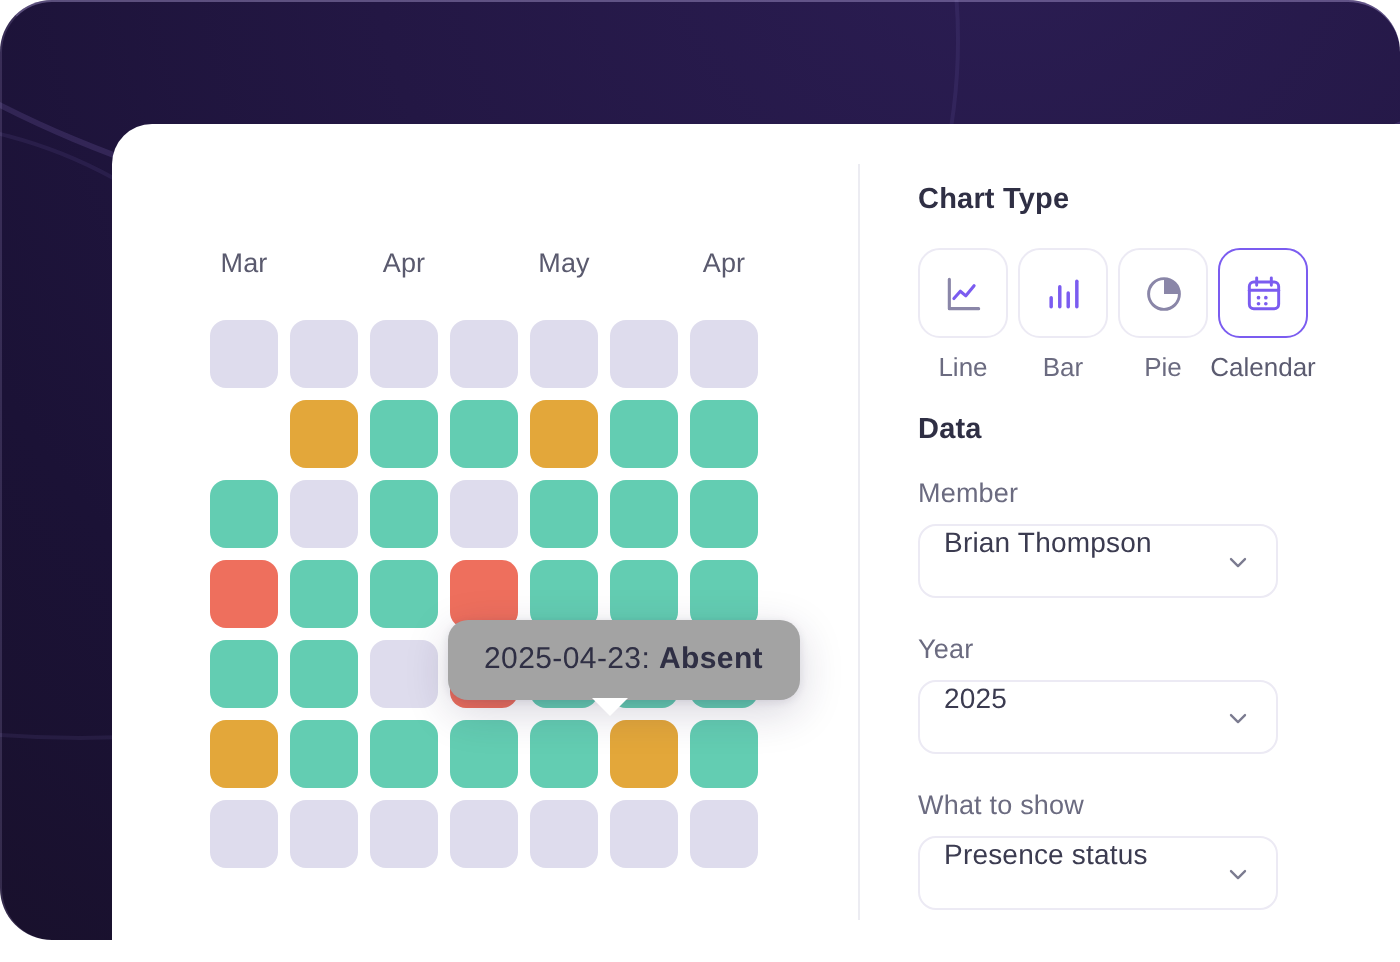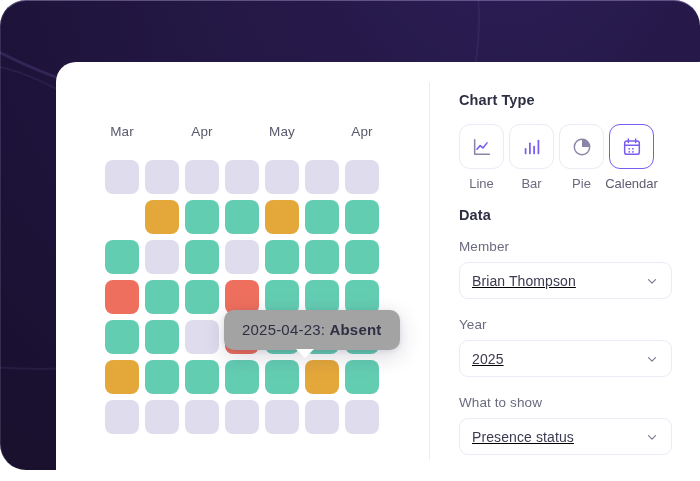--- a/index.html
+++ b/index.html
@@ -183,29 +183,27 @@
     margin-top: 7px;
     font-size: 13px;
     color: #6b6b80;
     white-space: nowrap;
   }
   .chart-type-option.selected .chart-type-label { color: #5b5b70; }
 
   
   .select-box {
     position: relative;
-    width: 213px; height: 37px;
+    width: 180px; height: 37px;
     border: 1.4px solid #eceaf4;
     border-radius: 9px;
     background: #ffffff;
     display: flex;
-    align-items: center;
     padding: 0 12px;
     margin-bottom: 18px;
-    text-decoration: underline;
   }
   .select-value {
     font-size: 14px;
     color: #3b3b50;
     letter-spacing: .1px;
   }
   .select-chevron {
     position: absolute;
     right: 12px; top: 50%;
     transform: translateY(-50%);

